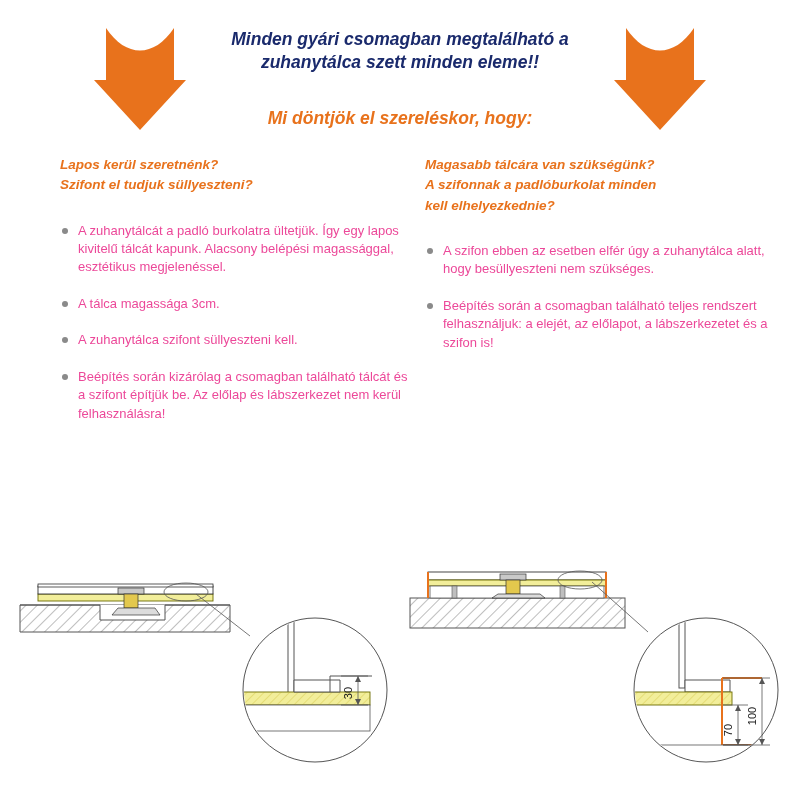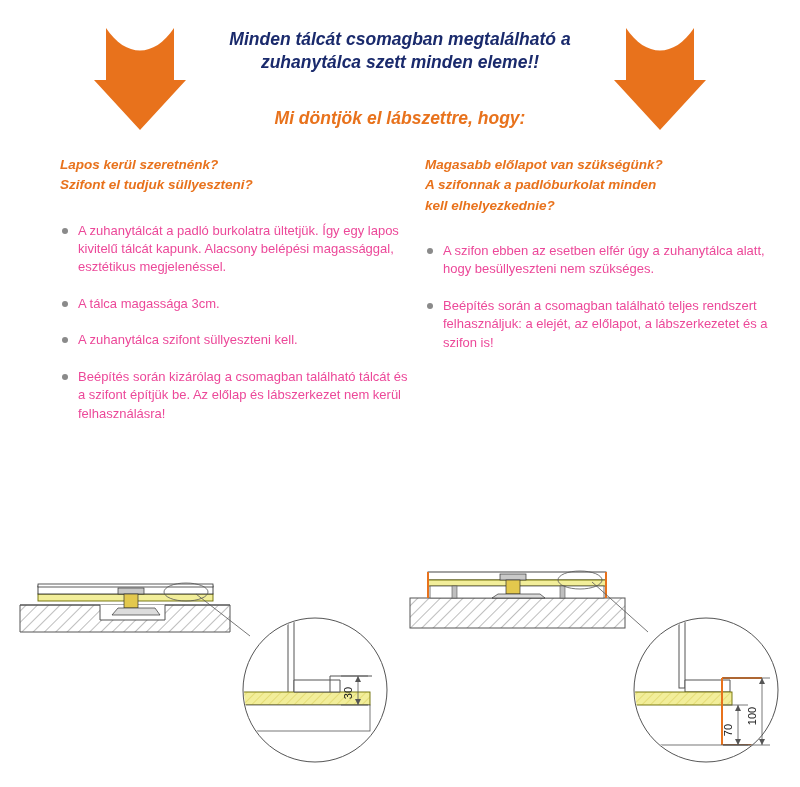--- a/index.html
+++ b/index.html
@@ -119,43 +119,43 @@
 
   <svg id="arrow-left" class="arrow-down" viewBox="0 0 96 110">
     <path d="M14 4 C34 34, 62 34, 82 4 L82 56 L94 56 L48 106 L2 56 L14 56 Z" fill="#e8721c"></path>
   </svg>
 
   <svg id="arrow-right" class="arrow-down" viewBox="0 0 96 110">
     <path d="M14 4 C34 34, 62 34, 82 4 L82 56 L94 56 L48 106 L2 56 L14 56 Z" fill="#e8721c"></path>
   </svg>
 
   <div id="headline">
-    <div>Minden tálcát csomagban megtalálható a</div>
+    <div>Minden gyári csomagban megtalálható a</div>
     <div>zuhanytálca szett minden eleme!!</div>
   </div>
 
-  <div id="subheadline">Mi döntjök el lábszettre, hogy:</div>
+  <div id="subheadline">Mi döntjök el szereléskor, hogy:</div>
 </div>
 
 <div id="col-left" class="column">
   <div class="col-question">
     <div>Lapos kerül szeretnénk?</div>
     <div>Szifont el tudjuk süllyeszteni?</div>
   </div>
   <ul class="bullets">
     <li>A zuhanytálcát a padló burkolatra ültetjük. Így egy lapos kivitelű tálcát kapunk. Alacsony belépési magassággal, esztétikus megjelenéssel.</li>
     <li>A tálca magassága 3cm.</li>
     <li>A zuhanytálca szifont süllyeszteni kell.</li>
     <li>Beépítés során kizárólag a csomagban található tálcát és a szifont építjük be. Az előlap és lábszerkezet nem kerül felhasználásra!</li>
   </ul>
 </div>
 
 <div id="col-right" class="column">
   <div class="col-question">
-    <div>Magasabb előlapot van szükségünk?</div>
+    <div>Magasabb tálcára van szükségünk?</div>
     <div>A szifonnak a padlóburkolat minden</div>
     <div>kell elhelyezkednie?</div>
   </div>
   <ul class="bullets">
     <li>A szifon ebben az esetben elfér úgy a zuhanytálca alatt, hogy besüllyeszteni nem szükséges.</li>
     <li>Beépítés során a csomagban található teljes rendszert felhasználjuk: a elejét, az előlapot, a lábszerkezetet és a szifon is!</li>
   </ul>
 </div>
 
 <svg id="drawings" viewBox="0 0 800 247">

